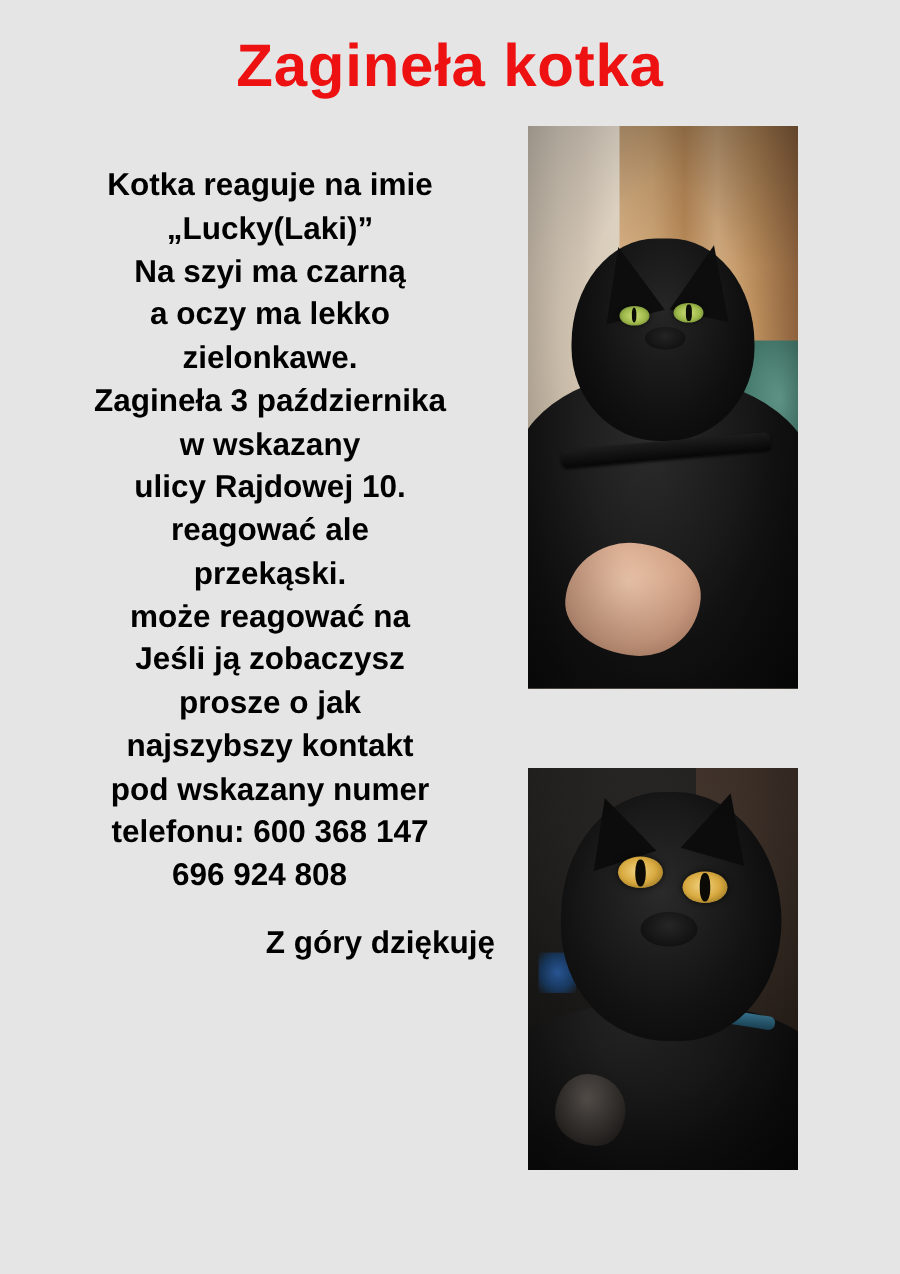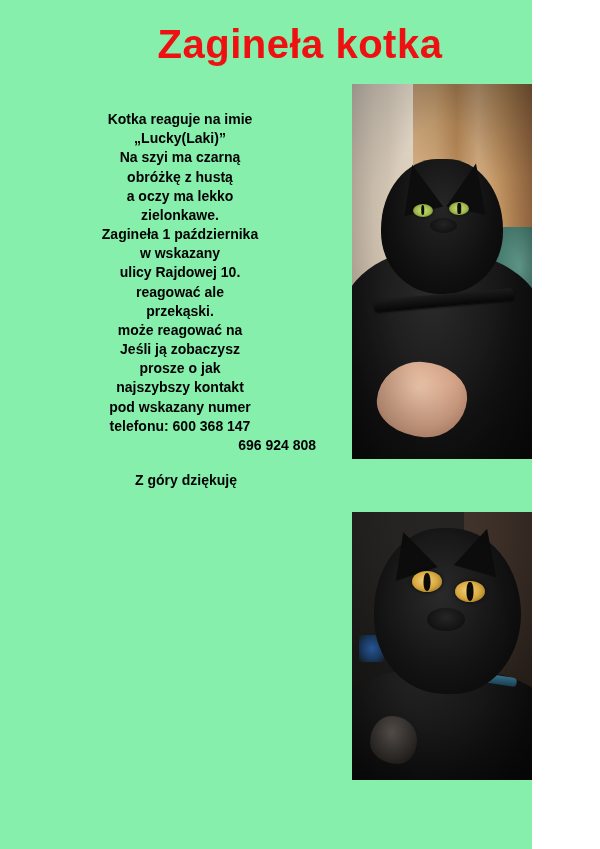--- a/index.html
+++ b/index.html
@@ -8,59 +8,58 @@
   }
   body {
     width: 600px;
     height: 849px;
     background: #ffffff;
     font-family: "Liberation Sans", sans-serif;
     overflow: hidden;
   }
   .poster {
     position: relative;
-    width: 532px;
+    width: 600px;
     height: 849px;
-    background: #86efac;
+    background: #e5e5e5;
     box-sizing: border-box;
   }
   .poster-title {
     position: absolute;
     top: 22px;
     left: 0;
     width: 600px;
     text-align: center;
     color: #ee1111;
     font-size: 40px;
     font-weight: bold;
     letter-spacing: 0.5px;
     font-family: "Liberation Sans", sans-serif;
   }
   .body-text {
     position: absolute;
     top: 110px;
     left: 30px;
     width: 300px;
     text-align: center;
-    font-size: 14px;
+    font-size: 21px;
     font-weight: bold;
     line-height: 1.37;
     color: #000000;
     font-family: "Liberation Sans", sans-serif;
   }
   .body-text .line {
     display: block;
     white-space: pre;
   }
   .line.align-right {
+    padding-right: 14px;
+  }
+  .line.align-left {
     text-align: right;
-    padding-right: 14px;
-  }
-  .line.align-left {
-    text-align: center;
     padding-left: 12px;
   }
   .line.spacer {
     height: 16px;
   }
   .photo {
     position: absolute;
     overflow: hidden;
     background: #1a1a1a;
   }
@@ -330,24 +329,23 @@
 <body>
 
 <div class="poster">
 
   <div class="poster-title">Zagineła kotka</div>
 
   <div class="body-text">
     <span class="line">Kotka reaguje na imie</span>
     <span class="line">„Lucky(Laki)”</span>
     <span class="line">Na szyi ma czarną</span>
-    <span class="line">obróżkę z hustą</span>
     <span class="line">a oczy ma lekko</span>
     <span class="line">zielonkawe.</span>
-    <span class="line">Zagineła 1 października</span>
+    <span class="line">Zagineła 3 października</span>
     <span class="line">w wskazany</span>
     <span class="line">ulicy Rajdowej 10.</span>
     <span class="line">reagować ale</span>
     <span class="line">przekąski.</span>
     <span class="line">może reagować na</span>
     <span class="line">Jeśli ją zobaczysz</span>
     <span class="line">prosze o jak</span>
     <span class="line">najszybszy kontakt</span>
     <span class="line">pod wskazany numer</span>
     <span class="line">telefonu: 600 368 147</span>

